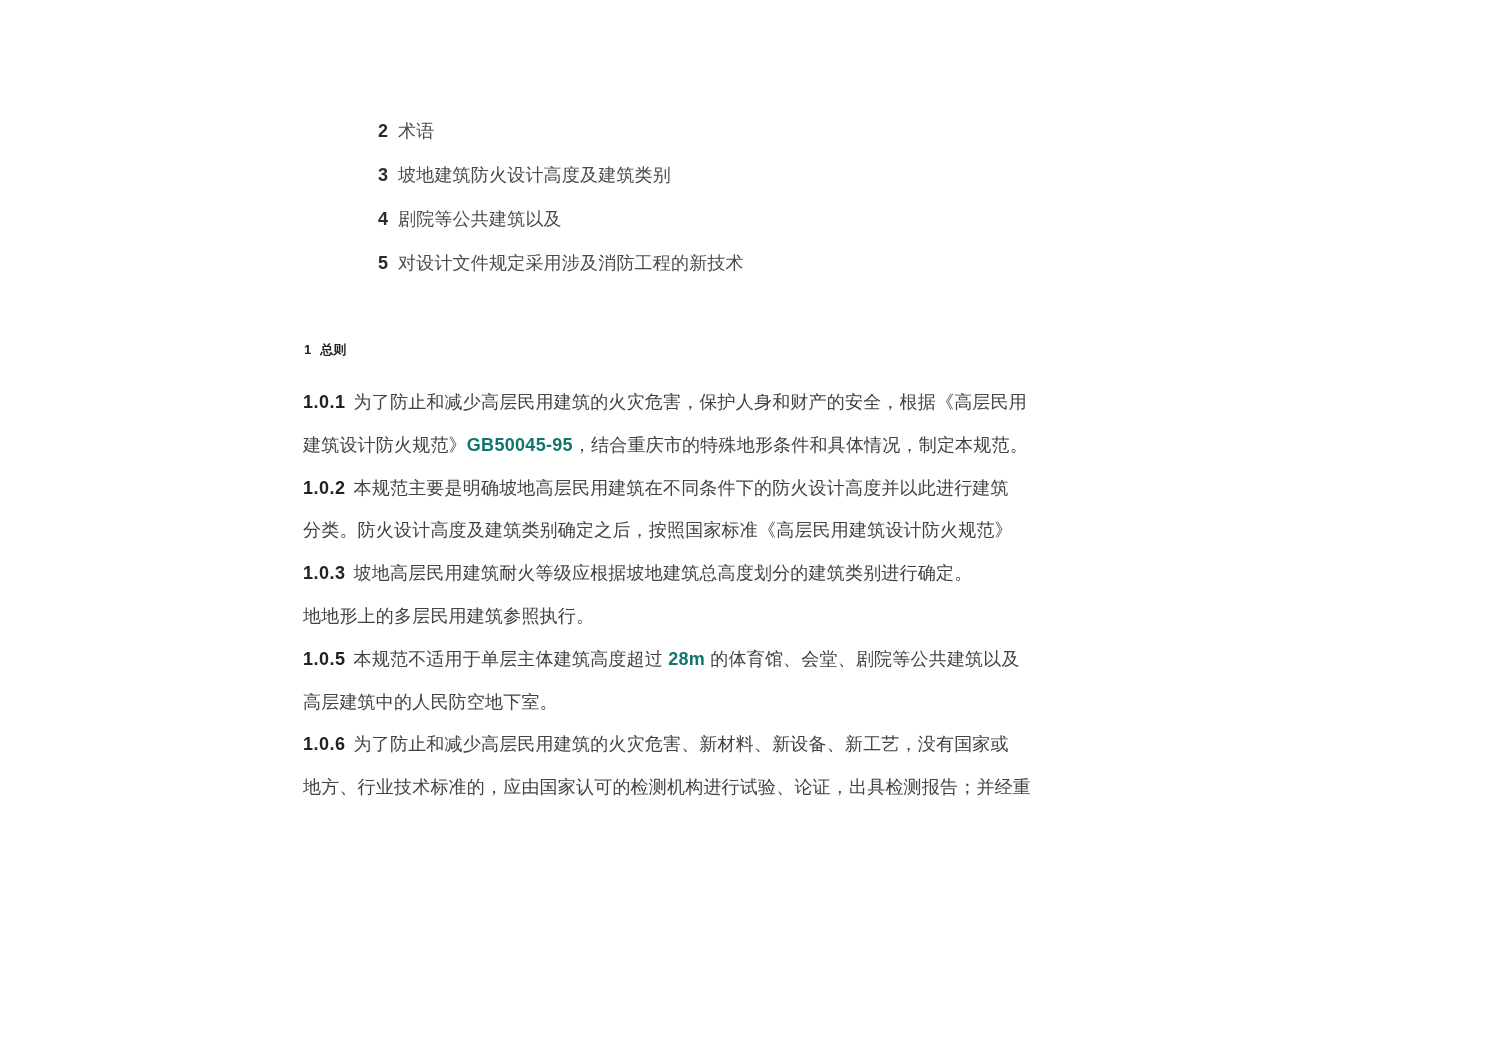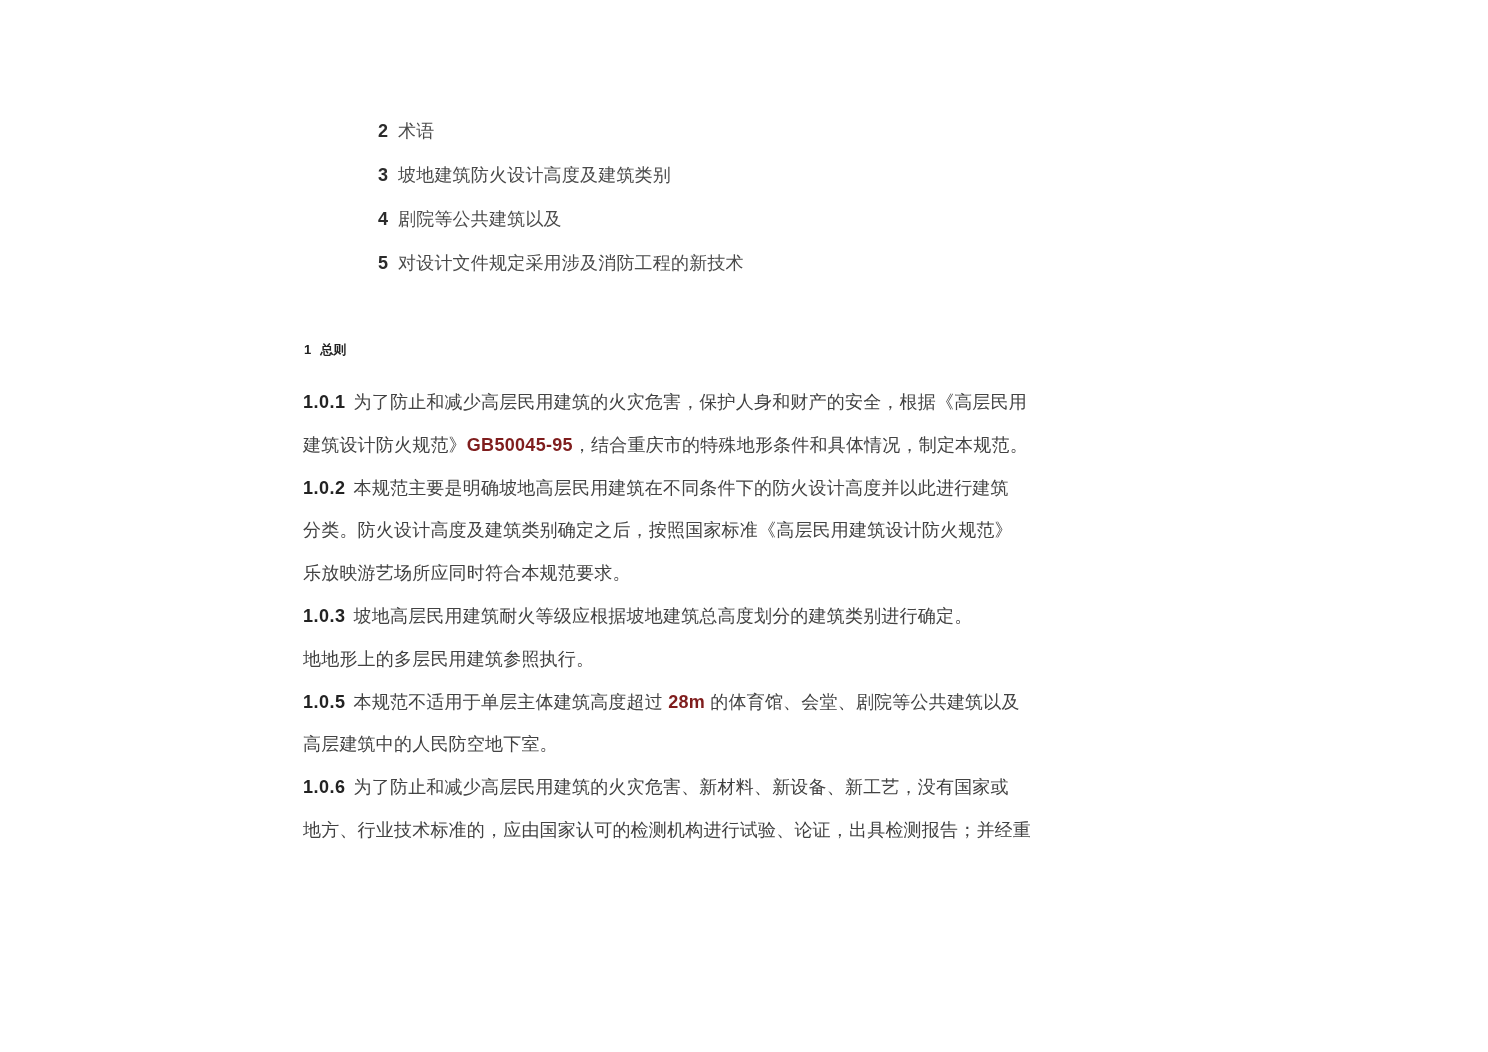--- a/index.html
+++ b/index.html
@@ -64,21 +64,21 @@
   .clause-num {
     font-weight: 700;
     color: #222222;
     margin-right: 8px;
     letter-spacing: 0.5px;
   }
   .zh { letter-spacing: 0.2px; }
   
   .lat {
     font-weight: 600;
-    color: #7f1d1d;
+    color: #0f766e;
     letter-spacing: 0.3px;
     font-family: "Liberation Sans", "DejaVu Sans", sans-serif;
   }
 </style>
 </head>
 <body>
 
 <div class="page">
 
   <div class="toc">
@@ -108,23 +108,20 @@
     <div class="line">
       <span class="zh">建筑设计防火规范》<span class="lat">GB50045-95</span>，结合重庆市的特殊地形条件和具体情况，制定本规范。</span>
     </div>
 
     <div class="line">
       <span class="clause-num">1.0.2</span><span class="zh">本规范主要是明确坡地高层民用建筑在不同条件下的防火设计高度并以此进行建筑</span>
     </div>
     <div class="line">
       <span class="zh">分类。防火设计高度及建筑类别确定之后，按照国家标准《高层民用建筑设计防火规范》</span>
     </div>
-    <div class="line">
-      <span class="zh">乐放映游艺场所应同时符合本规范要求。</span>
-    </div>
 
     <div class="line">
       <span class="clause-num">1.0.3</span><span class="zh">坡地高层民用建筑耐火等级应根据坡地建筑总高度划分的建筑类别进行确定。</span>
     </div>
 
     <div class="line">
       <span class="zh">地地形上的多层民用建筑参照执行。</span>
     </div>
 
     <div class="line">

